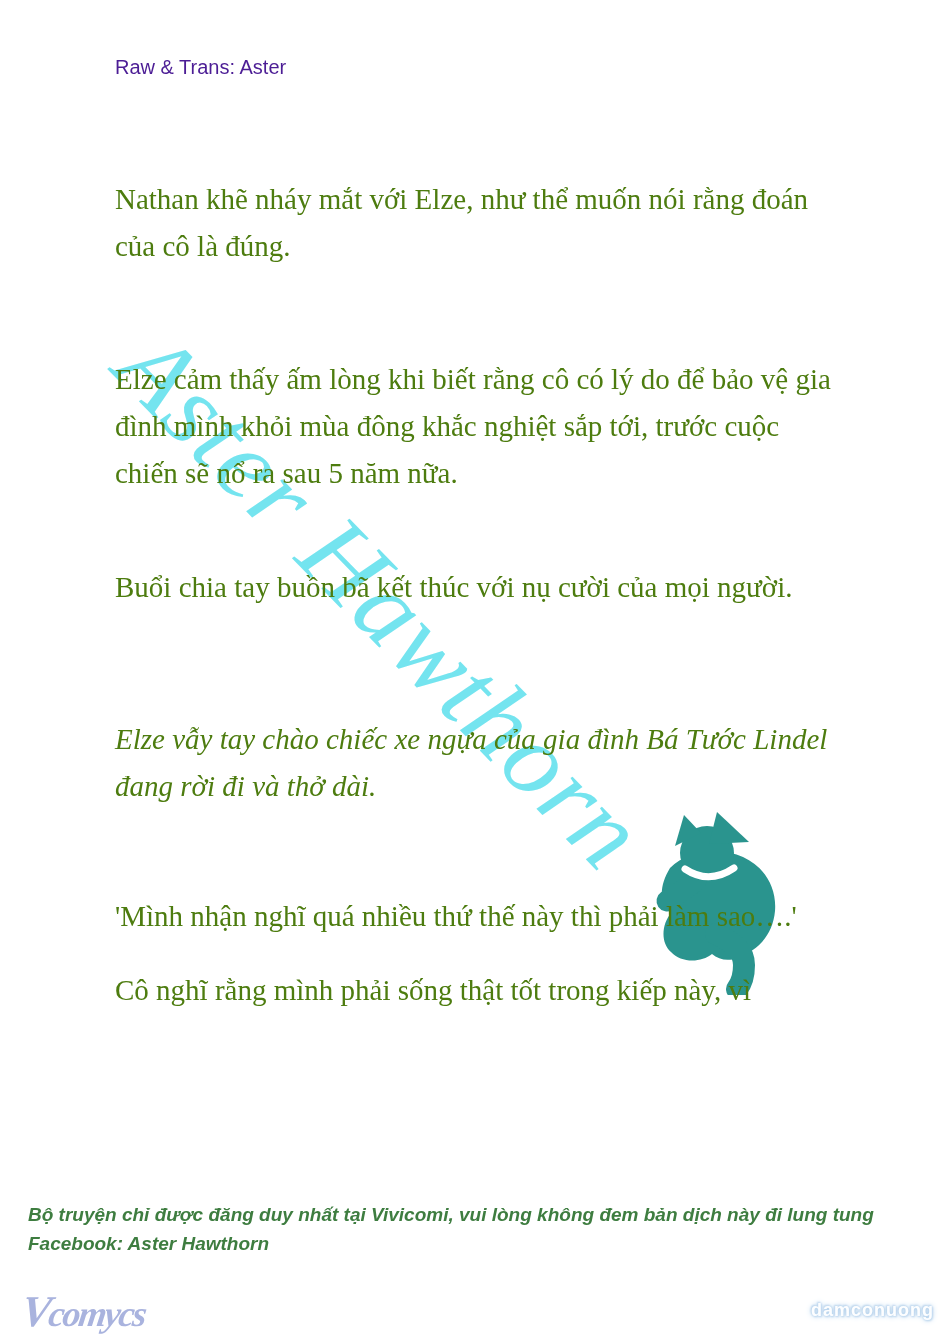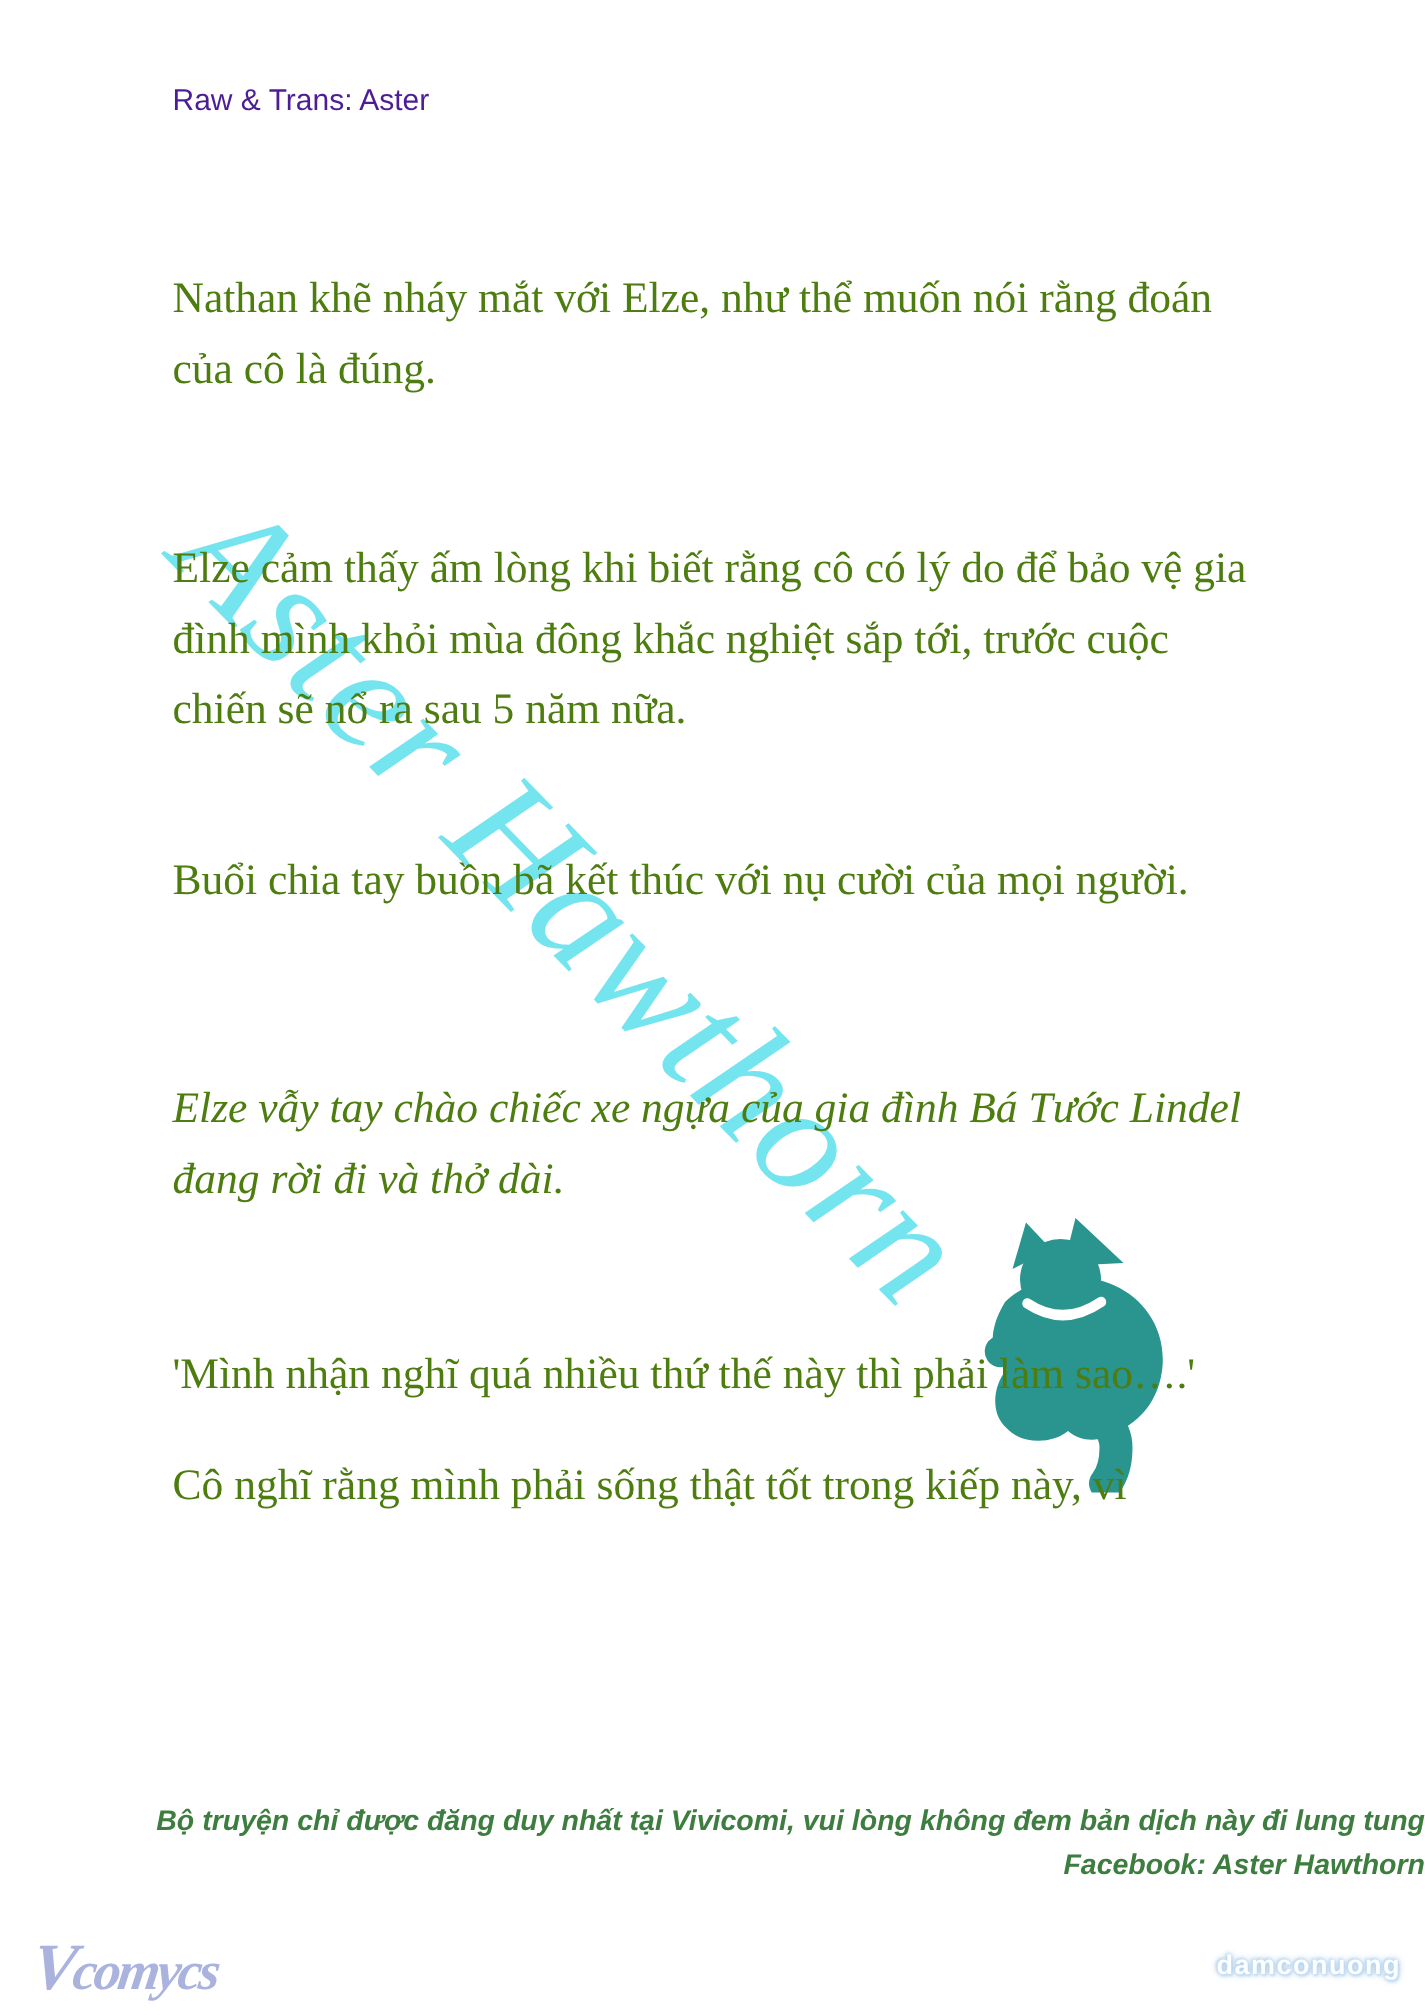--- a/index.html
+++ b/index.html
@@ -44,21 +44,21 @@
   .p1{top:176px;}
   .p2{top:356px;}
   .p3{top:564px;}
   .p4{top:716px;font-style:italic;}
   .p5{top:893px;}
   .p6{top:967px;}
   .tline{white-space:nowrap;}
 
   .footer{
     position:absolute;left:0;right:0;top:1200px;
-    text-align:right;
+    text-align:left;
     font-family:"Liberation Sans", sans-serif;
     font-weight:bold;font-style:italic;
     font-size:19px;line-height:29px;
     color:#3e7d40;
     z-index:3;
     padding-left:28px;
   }
 
   .vcomycs{
     position:absolute;left:22px;top:1286px;

